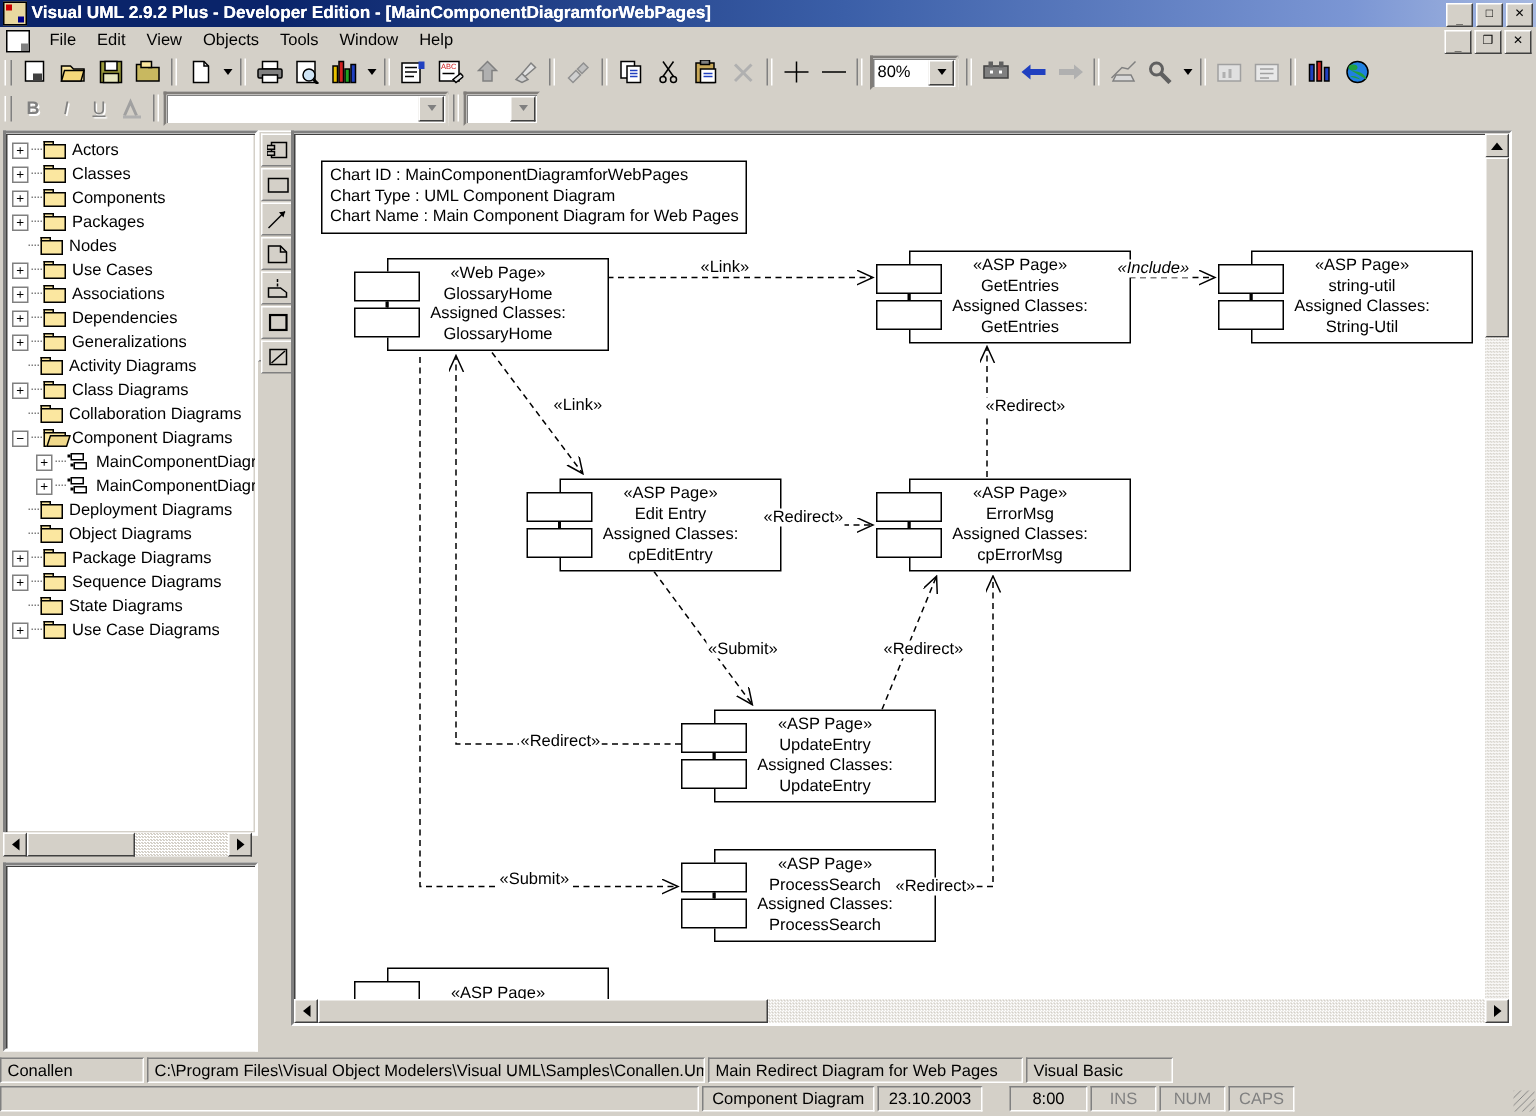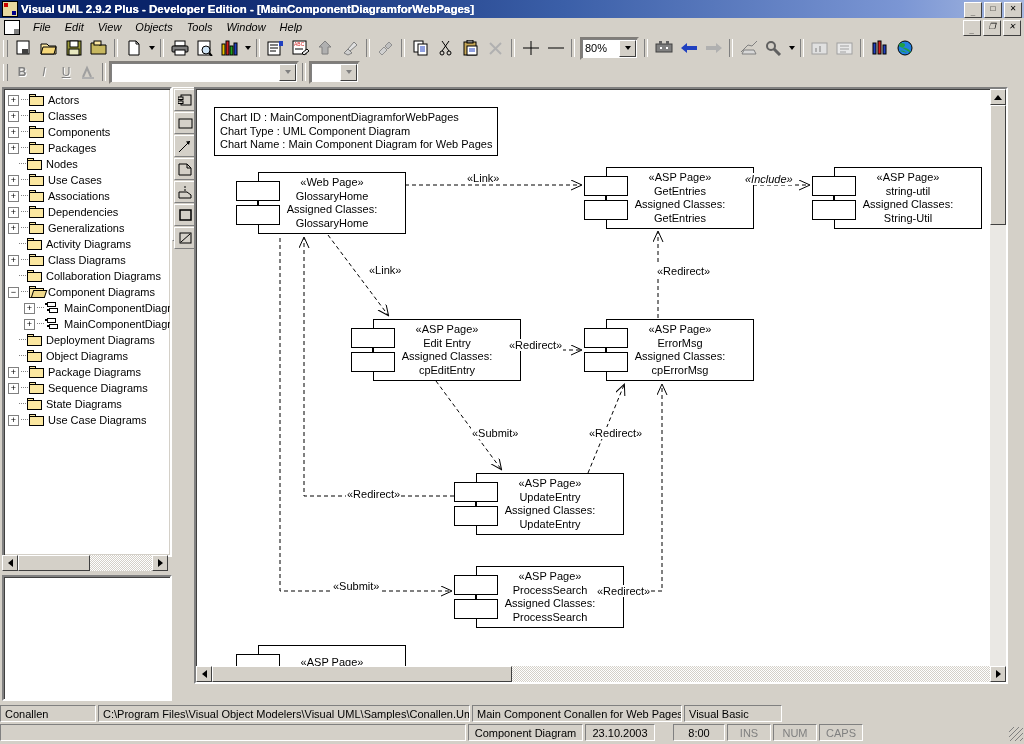--- a/index.html
+++ b/index.html
@@ -38,21 +38,20 @@
     position:relative;
   }
   .wbtn .g{font-size:8px;transform:translateY(-1px);}
   .wbtn.minb .g{transform:translateY(3px);font-weight:bold;}
 
   
   .menubar{
     position:absolute;left:0;top:18px;width:1024px;height:18px;
     background:#d4d0c8;display:flex;align-items:center;
     border-bottom:1px solid #d4d0c8;
-    font-style:italic;
   }
   .doc-icon{
     width:14px;height:13px;margin:0 6px 0 4px;background:#fff;
     border:1px solid #000;position:relative;flex:none;
   }
   .doc-icon::after{content:"";position:absolute;right:0;bottom:0;width:5px;height:5px;background:#808080;}
   .menubar .mi{padding:2px 7px;font-size:11px;color:#000;white-space:nowrap;}
   .mwbtns{position:absolute;right:3px;top:2px;display:flex;gap:2px;}
 
   
@@ -970,21 +969,21 @@
               <span class="ra"></span>
             </div>
         </div>
       </div>
     </div>
   </div>
 
   <div class="statusrow s1">
     <div class="spanel" style="width:96px;">Conallen</div>
     <div class="spanel" style="width:372px;">C:\Program Files\Visual Object Modelers\Visual UML\Samples\Conallen.Uml</div>
-    <div class="spanel" style="width:210px;">Main Component Conallen for Web Pages</div>
+    <div class="spanel" style="width:210px;">Main Redirect Diagram for Web Pages</div>
     <div class="spanel" style="width:98px;">Visual Basic</div>
   </div>
 
   <div class="statusrow s2">
     <div class="spanel" style="width:466px;"></div>
     <div class="spanel ctr" style="width:115px;">Component Diagram</div>
     <div class="spanel ctr" style="width:70px;">23.10.2003</div>
     <div class="spanel ctr" style="width:52px;margin-left:16px;">8:00</div>
     <div class="spanel dim" style="width:44px;">INS</div>
     <div class="spanel dim" style="width:44px;">NUM</div>

